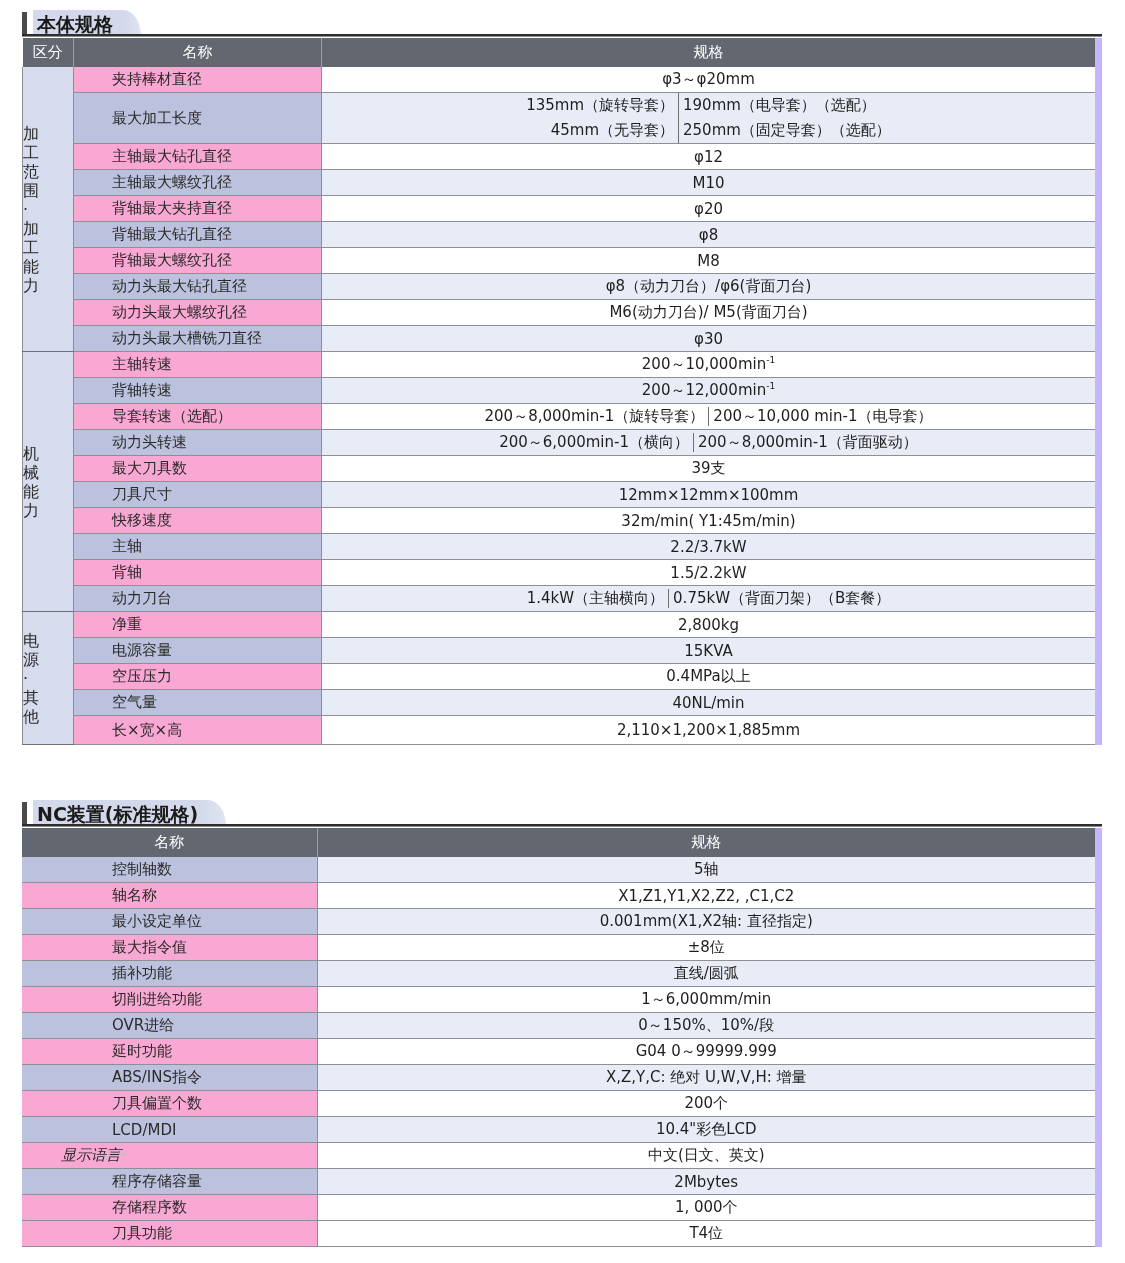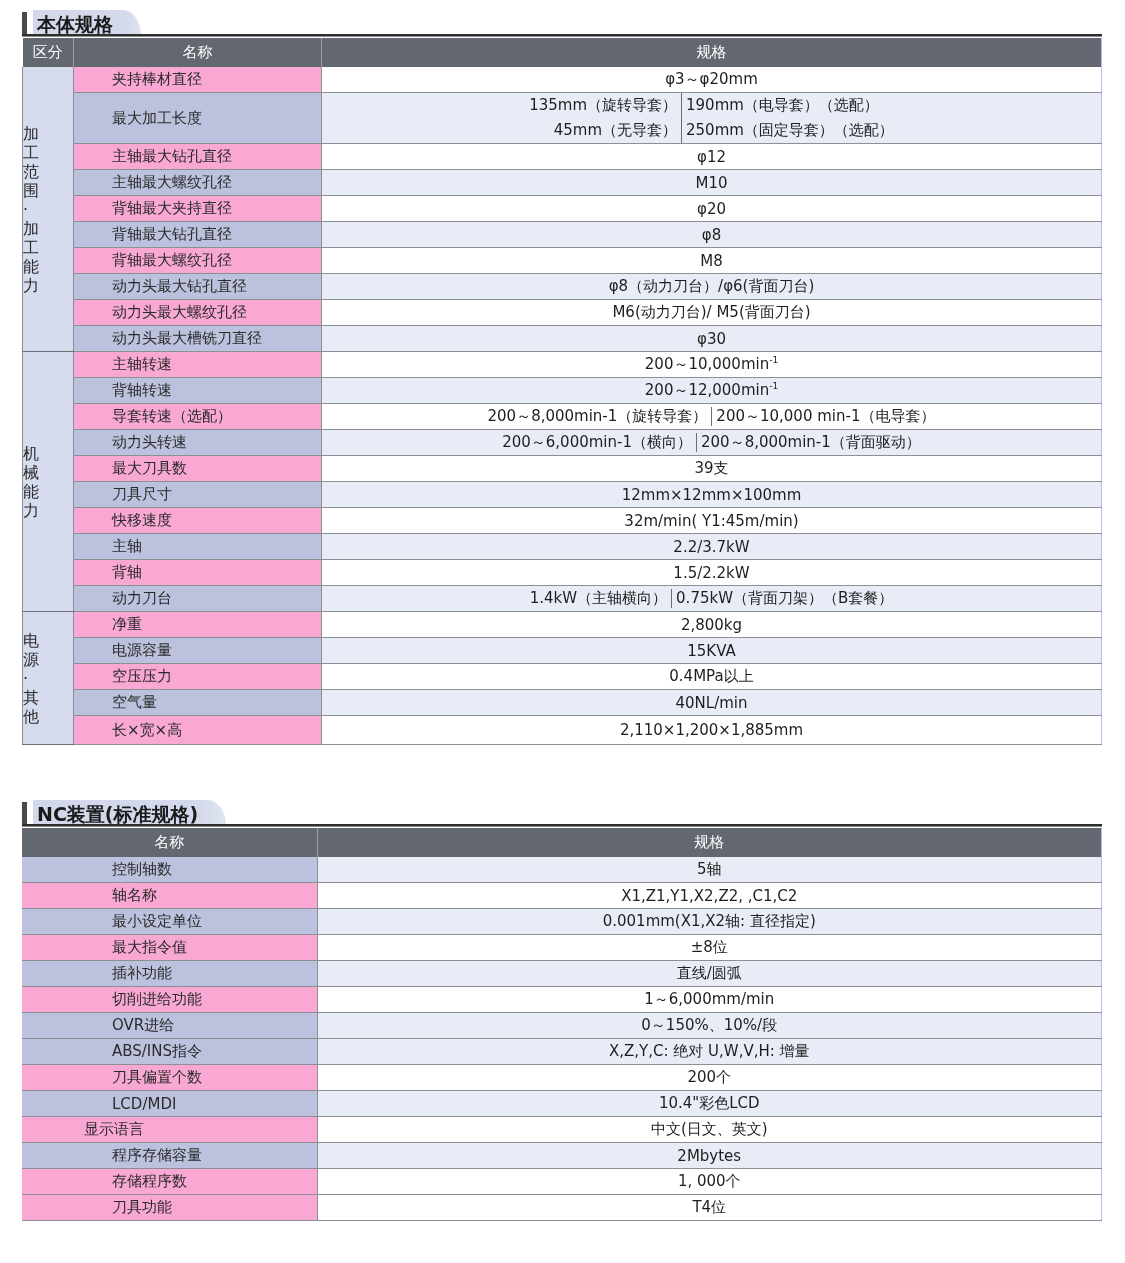--- a/index.html
+++ b/index.html
@@ -39,21 +39,21 @@
   table.spec tr.a td.name { background: #f9a8d4; }
   table.spec tr.b td.name { background: #bcc2dd; }
   table.spec tr.a td.val { background: #ffffff; }
   table.spec tr.b td.val { background: #e8ecf6; }
   table.spec td.cat {
     background: #d6dcee; vertical-align: middle;
     border-left: 1px solid #8d8f94; border-bottom: 1px solid #6e7075;
     font-size: 16px; line-height: 19px; color: #2b2b2b;
   }
   .vtext { display: inline-block; width: 18px; word-break: break-all; }
-  table.spec { border-right: 1px solid #c4b5fd; }
+  table.spec { border-right: 7px solid #c4b5fd; }
 
   .split { display: flex; justify-content: center; }
   .split .l { flex: 0 0 auto; text-align: right; padding-right: 4px; border-right: 1px solid #6e6e6e; }
   .split .r { flex: 0 0 auto; text-align: left; padding-left: 4px; }
   .twoline { display: inline-grid; grid-template-columns: auto auto; }
   .twoline .l { text-align: right; padding-right: 4px; border-right: 1px solid #6e6e6e; line-height: 25px; }
   .twoline .r { text-align: left; padding-left: 4px; line-height: 25px; }
   sup { font-size: 9px; }
 </style>
 </head>
@@ -249,34 +249,38 @@
         <td class="val">直线/圆弧</td>
       </tr>
     <tr class="a">
         <td class="name" style="padding-left:90px;border-left:none;">切削进给功能</td>
         <td class="val">1～6,000mm/min</td>
       </tr>
     <tr class="b">
         <td class="name" style="padding-left:90px;border-left:none;">OVR进给</td>
         <td class="val">0～150%、10%/段</td>
       </tr>
+    <tr class="a">
+        <td class="name" style="padding-left:90px;border-left:none;">延时功能</td>
+        <td class="val">G04  0～99999.999</td>
+      </tr>
     <tr class="b">
         <td class="name" style="padding-left:90px;border-left:none;">ABS/INS指令</td>
         <td class="val">X,Z,Y,C: 绝对  U,W,V,H: 增量</td>
       </tr>
     <tr class="a">
         <td class="name" style="padding-left:90px;border-left:none;">刀具偏置个数</td>
         <td class="val">200个</td>
       </tr>
     <tr class="b">
         <td class="name" style="padding-left:90px;border-left:none;">LCD/MDI</td>
         <td class="val">10.4"彩色LCD</td>
       </tr>
     <tr class="a">
-        <td class="name" style="padding-left:62px;border-left:none;">显示语言</td>
+        <td class="name" style="padding-left:39px;border-left:none;font-style:italic;">显示语言</td>
         <td class="val">中文(日文、英文)</td>
       </tr>
     <tr class="b">
         <td class="name" style="padding-left:90px;border-left:none;margin-left:28px;">程序存储容量</td>
         <td class="val">2Mbytes</td>
       </tr>
     <tr class="a">
         <td class="name" style="padding-left:90px;border-left:none;">存储程序数</td>
         <td class="val">1, 000个</td>
       </tr>

